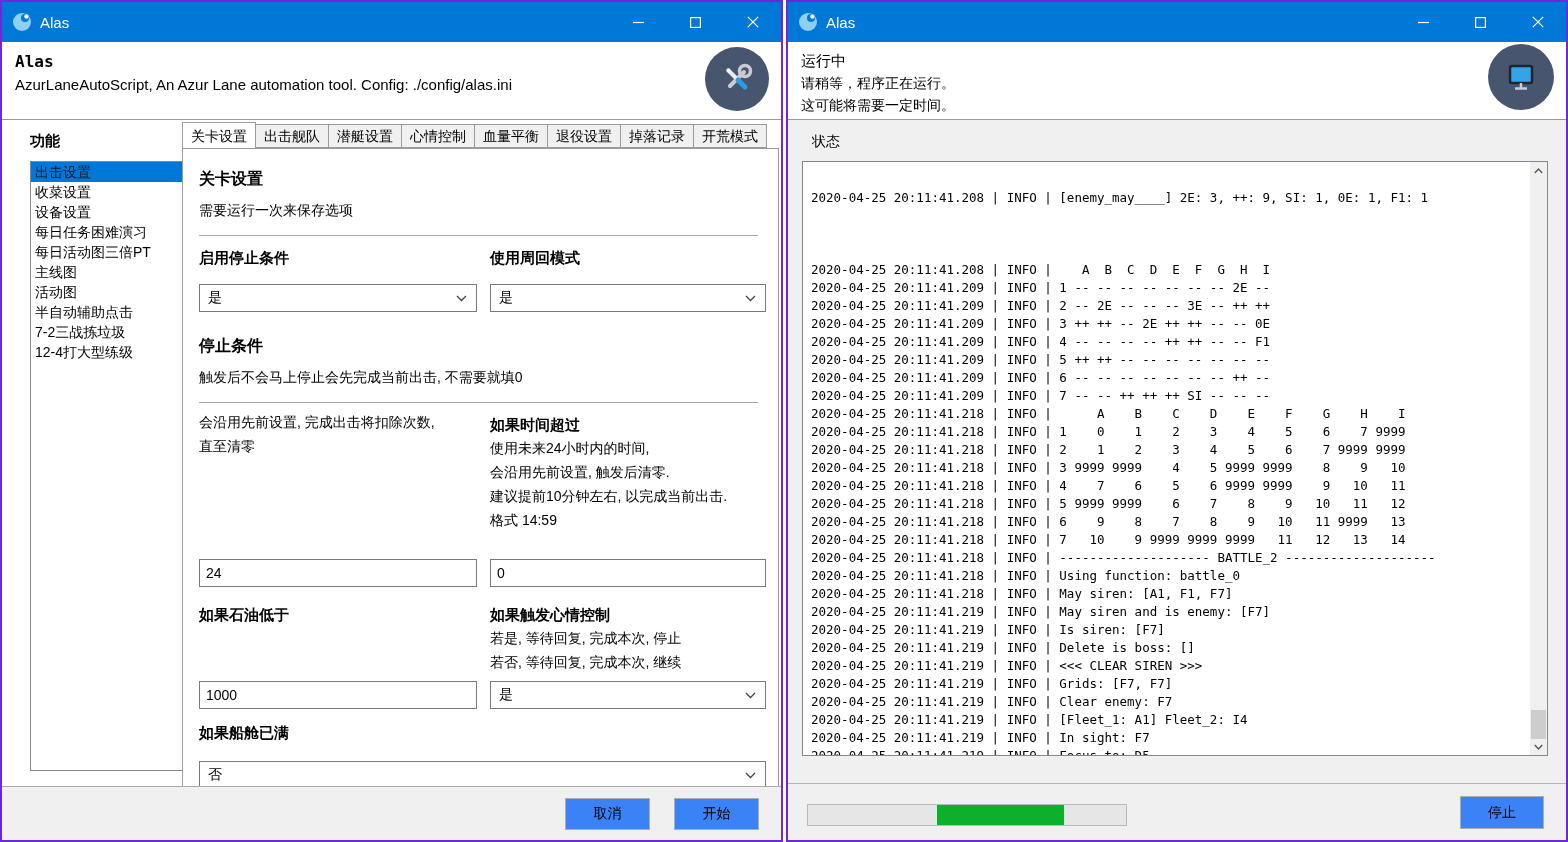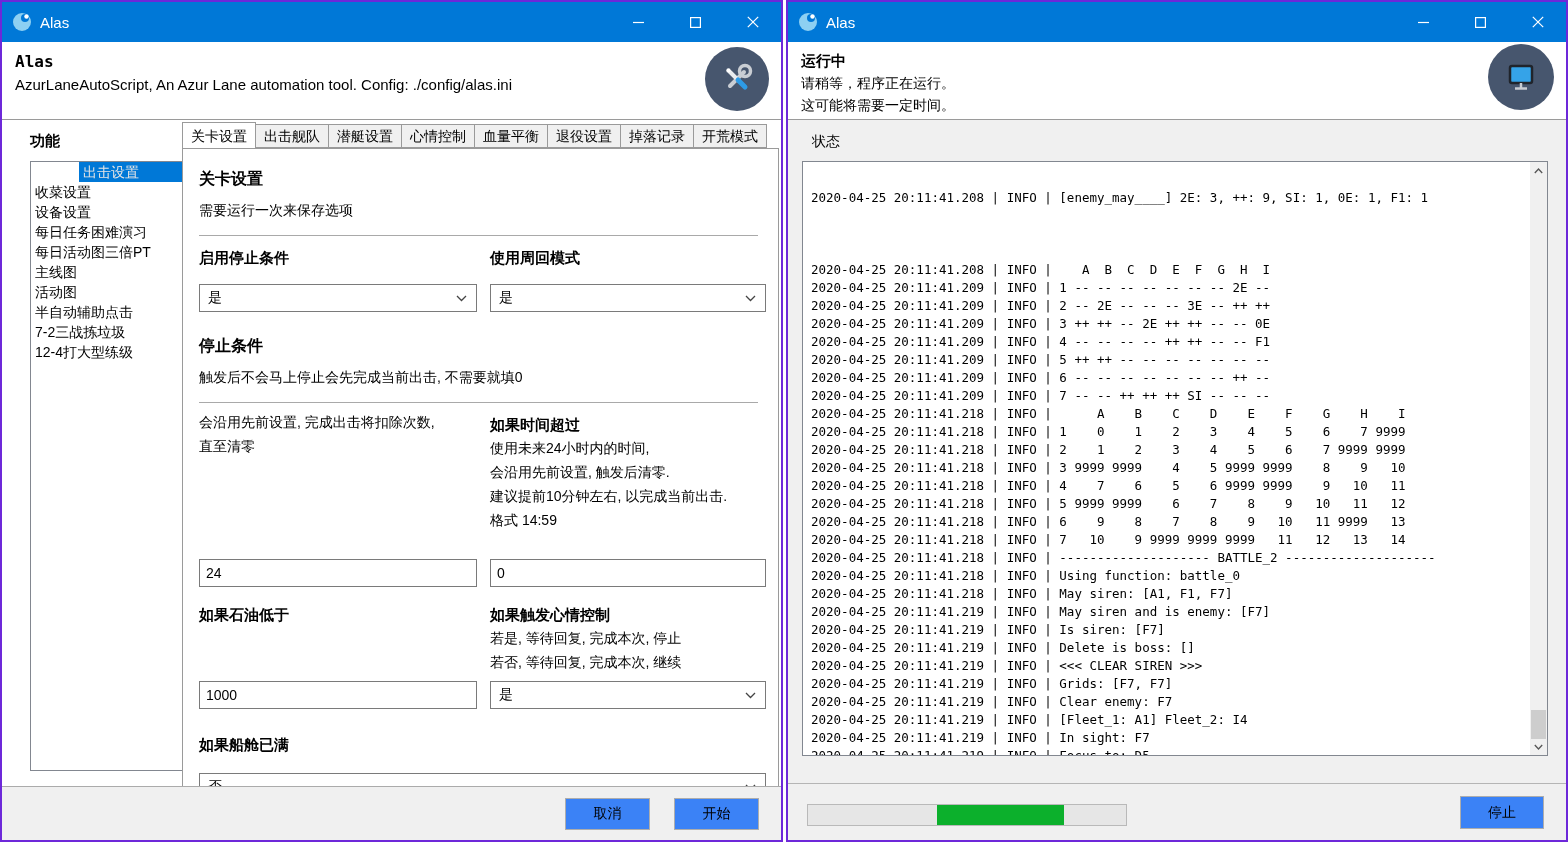--- a/index.html
+++ b/index.html
@@ -14,34 +14,34 @@
     padding-left:10px; position:relative; }
   .logo { width:20px; height:20px; flex:0 0 20px; }
   .tb-title { font-size:15px; margin-left:8px; }
   .win-controls { position:absolute; right:0; top:0; height:40px; display:flex; }
   .win-btn { width:57px; height:40px; display:flex; align-items:center; justify-content:center; }
 
   
   .app-header { height:78px; background:#fff; border-bottom:1px solid #9a9a9a; position:relative;
     padding:10px 0 0 13px; }
   .hdr-title-mono { font-family:"DejaVu Sans Mono", monospace; font-weight:bold; font-size:16px; }
-  .hdr-title { font-weight:bold; font-size:15px; }
+  .hdr-title { font-weight:normal; font-size:15px; }
   .hdr-sub { font-size:15px; margin-top:5px; }
   .hdr-line { font-size:14px; margin-top:4px; }
   .icon-circle { position:absolute; right:12px; top:5px; width:64px; height:64px; border-radius:50%;
     background:#47566e; display:flex; align-items:center; justify-content:center; z-index:3; }
   #win-right .icon-circle { top:2px; width:66px; height:66px; }
 
   
   .sidebar { position:absolute; left:28px; top:118px; width:166px; }
   .side-heading { font-weight:bold; font-size:15px; margin-top:12px; }
   .listbox { margin-top:10px; border:1px solid #828790; background:#fff; height:610px;
     font-size:14px; overflow:hidden; }
   .list-item { height:20px; line-height:20px; padding-left:4px; white-space:nowrap; overflow:hidden; }
-  .list-item.selected { background:#0078d7; color:#e5e5e5;margin-left:48px; }
+  .list-item.selected { background:#0078d7; color:#0f172a; }
 
   
   .tabbar { position:absolute; left:180px; top:120px; display:flex; font-size:14px; z-index:2; }
   .tab { background:#f0f0f0; border:1px solid #9a9a9a; border-left:none; margin-top:2px;
     padding:3px 8px 0 8px; height:24px; white-space:nowrap; }
   .tab:first-child { border-left:1px solid #9a9a9a; }
   .tab.active { background:#fff; height:26px; margin-top:0; padding-top:5px; border-bottom:none; position:relative; z-index:3; }
   .tab-pane { position:absolute; left:180px; top:146px; right:2px; bottom:54px; background:#fff;
     border:1px solid #9a9a9a; border-bottom:none; padding:6px 20px 0 16px; }
 
@@ -55,21 +55,21 @@
   .f-label { font-weight:bold; font-size:15px; margin-top:7px; }
   .f-desc { font-size:14px; line-height:21px; margin-top:3px; }
   .ctrl { margin-top:auto; padding-top:8px; }
   .combo { height:28px; border:1px solid #7a7a7a; background:#fff; display:flex; align-items:center;
     justify-content:space-between; padding:0 9px 0 8px; font-size:14px; }
   .tinput { height:28px; width:100%; border:1px solid #7a7a7a; background:#fff; font-size:14px;
     padding:0 6px; font-family:"Liberation Sans", sans-serif; outline:none;margin-top:20px; }
   .row1 { min-height:70px; margin-top:6px; }
   .row2 { margin-top:6px; }
   .row3 { margin-top:12px; min-height:96px; }
-  .row4 { margin-top:20px; min-height:72px; }
+  .row4 { margin-top:8px; min-height:72px; }
 
   
   .footer { position:absolute; left:0; right:0; bottom:0; height:54px; background:#f0f0f0;
     border-top:1px solid #ababab; display:flex; align-items:center; justify-content:flex-end;
     gap:24px; padding-right:22px; }
   .btn { width:85px; height:32px; background:#3b82f6; border:1px solid #adadad; font-size:14px;
     display:flex; align-items:center; justify-content:center; }
 
   
   .status-area { position:absolute; left:0; right:0; top:118px; bottom:0; background:#f0f0f0; }

